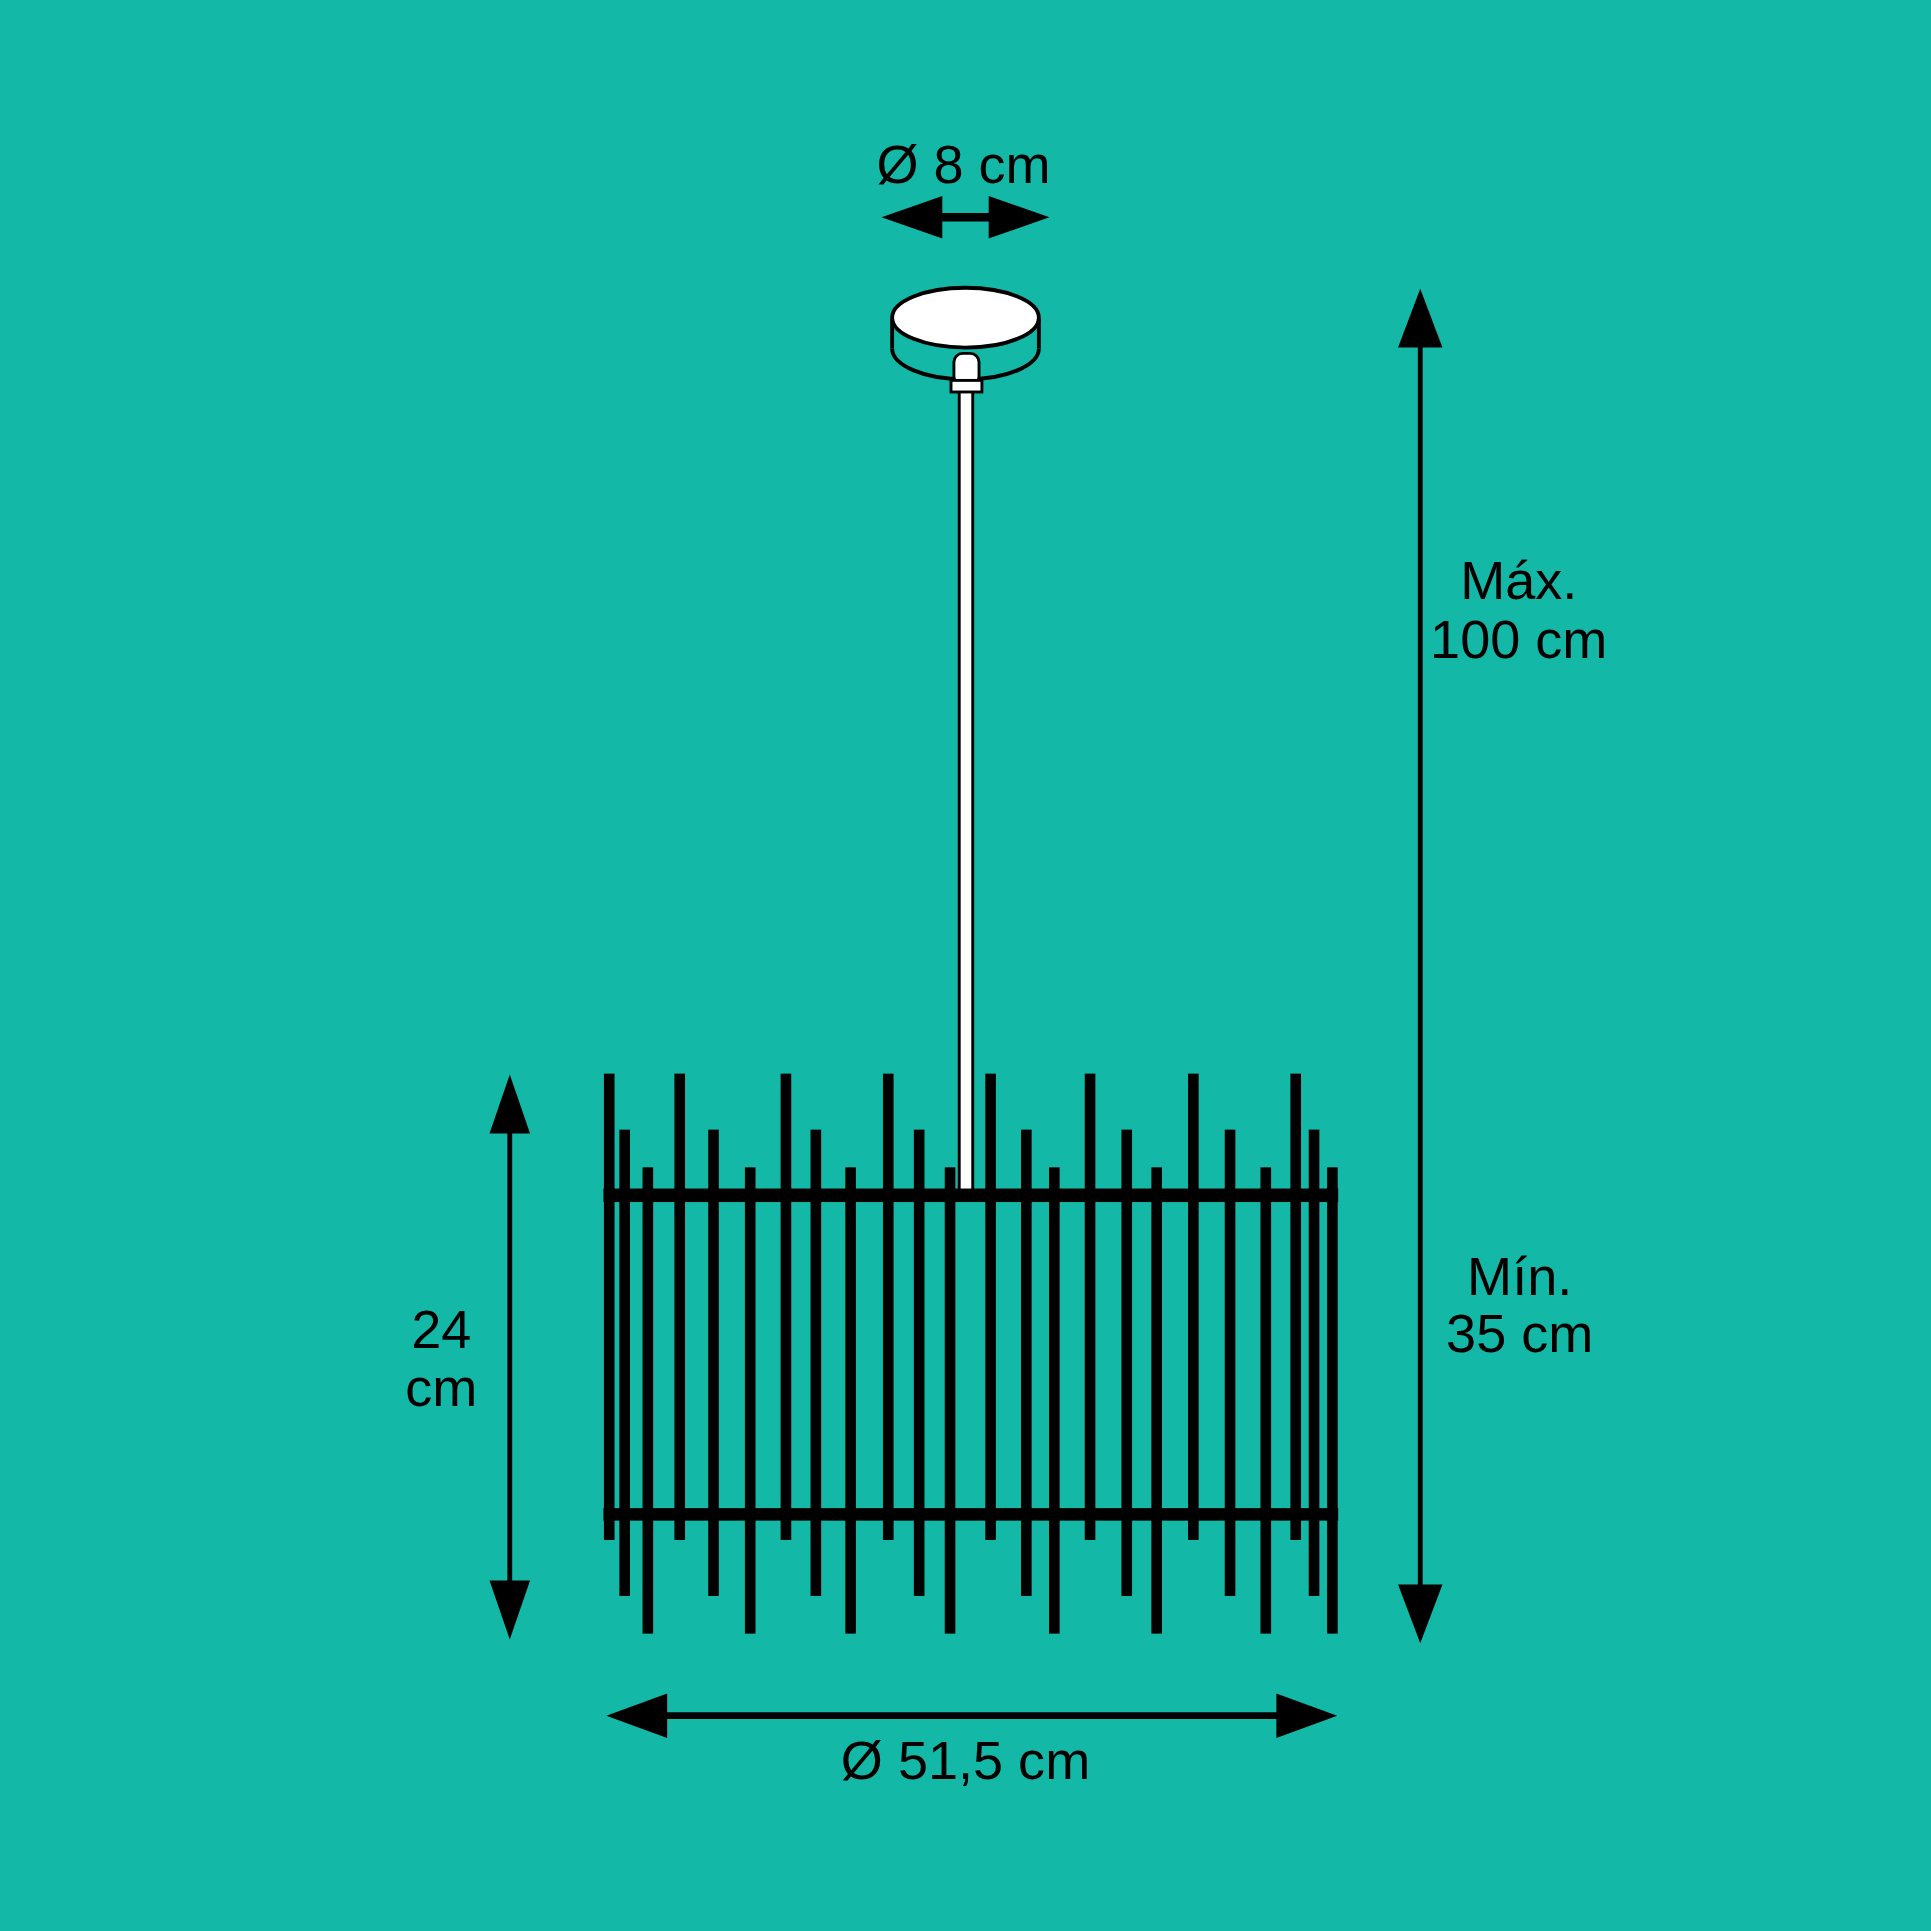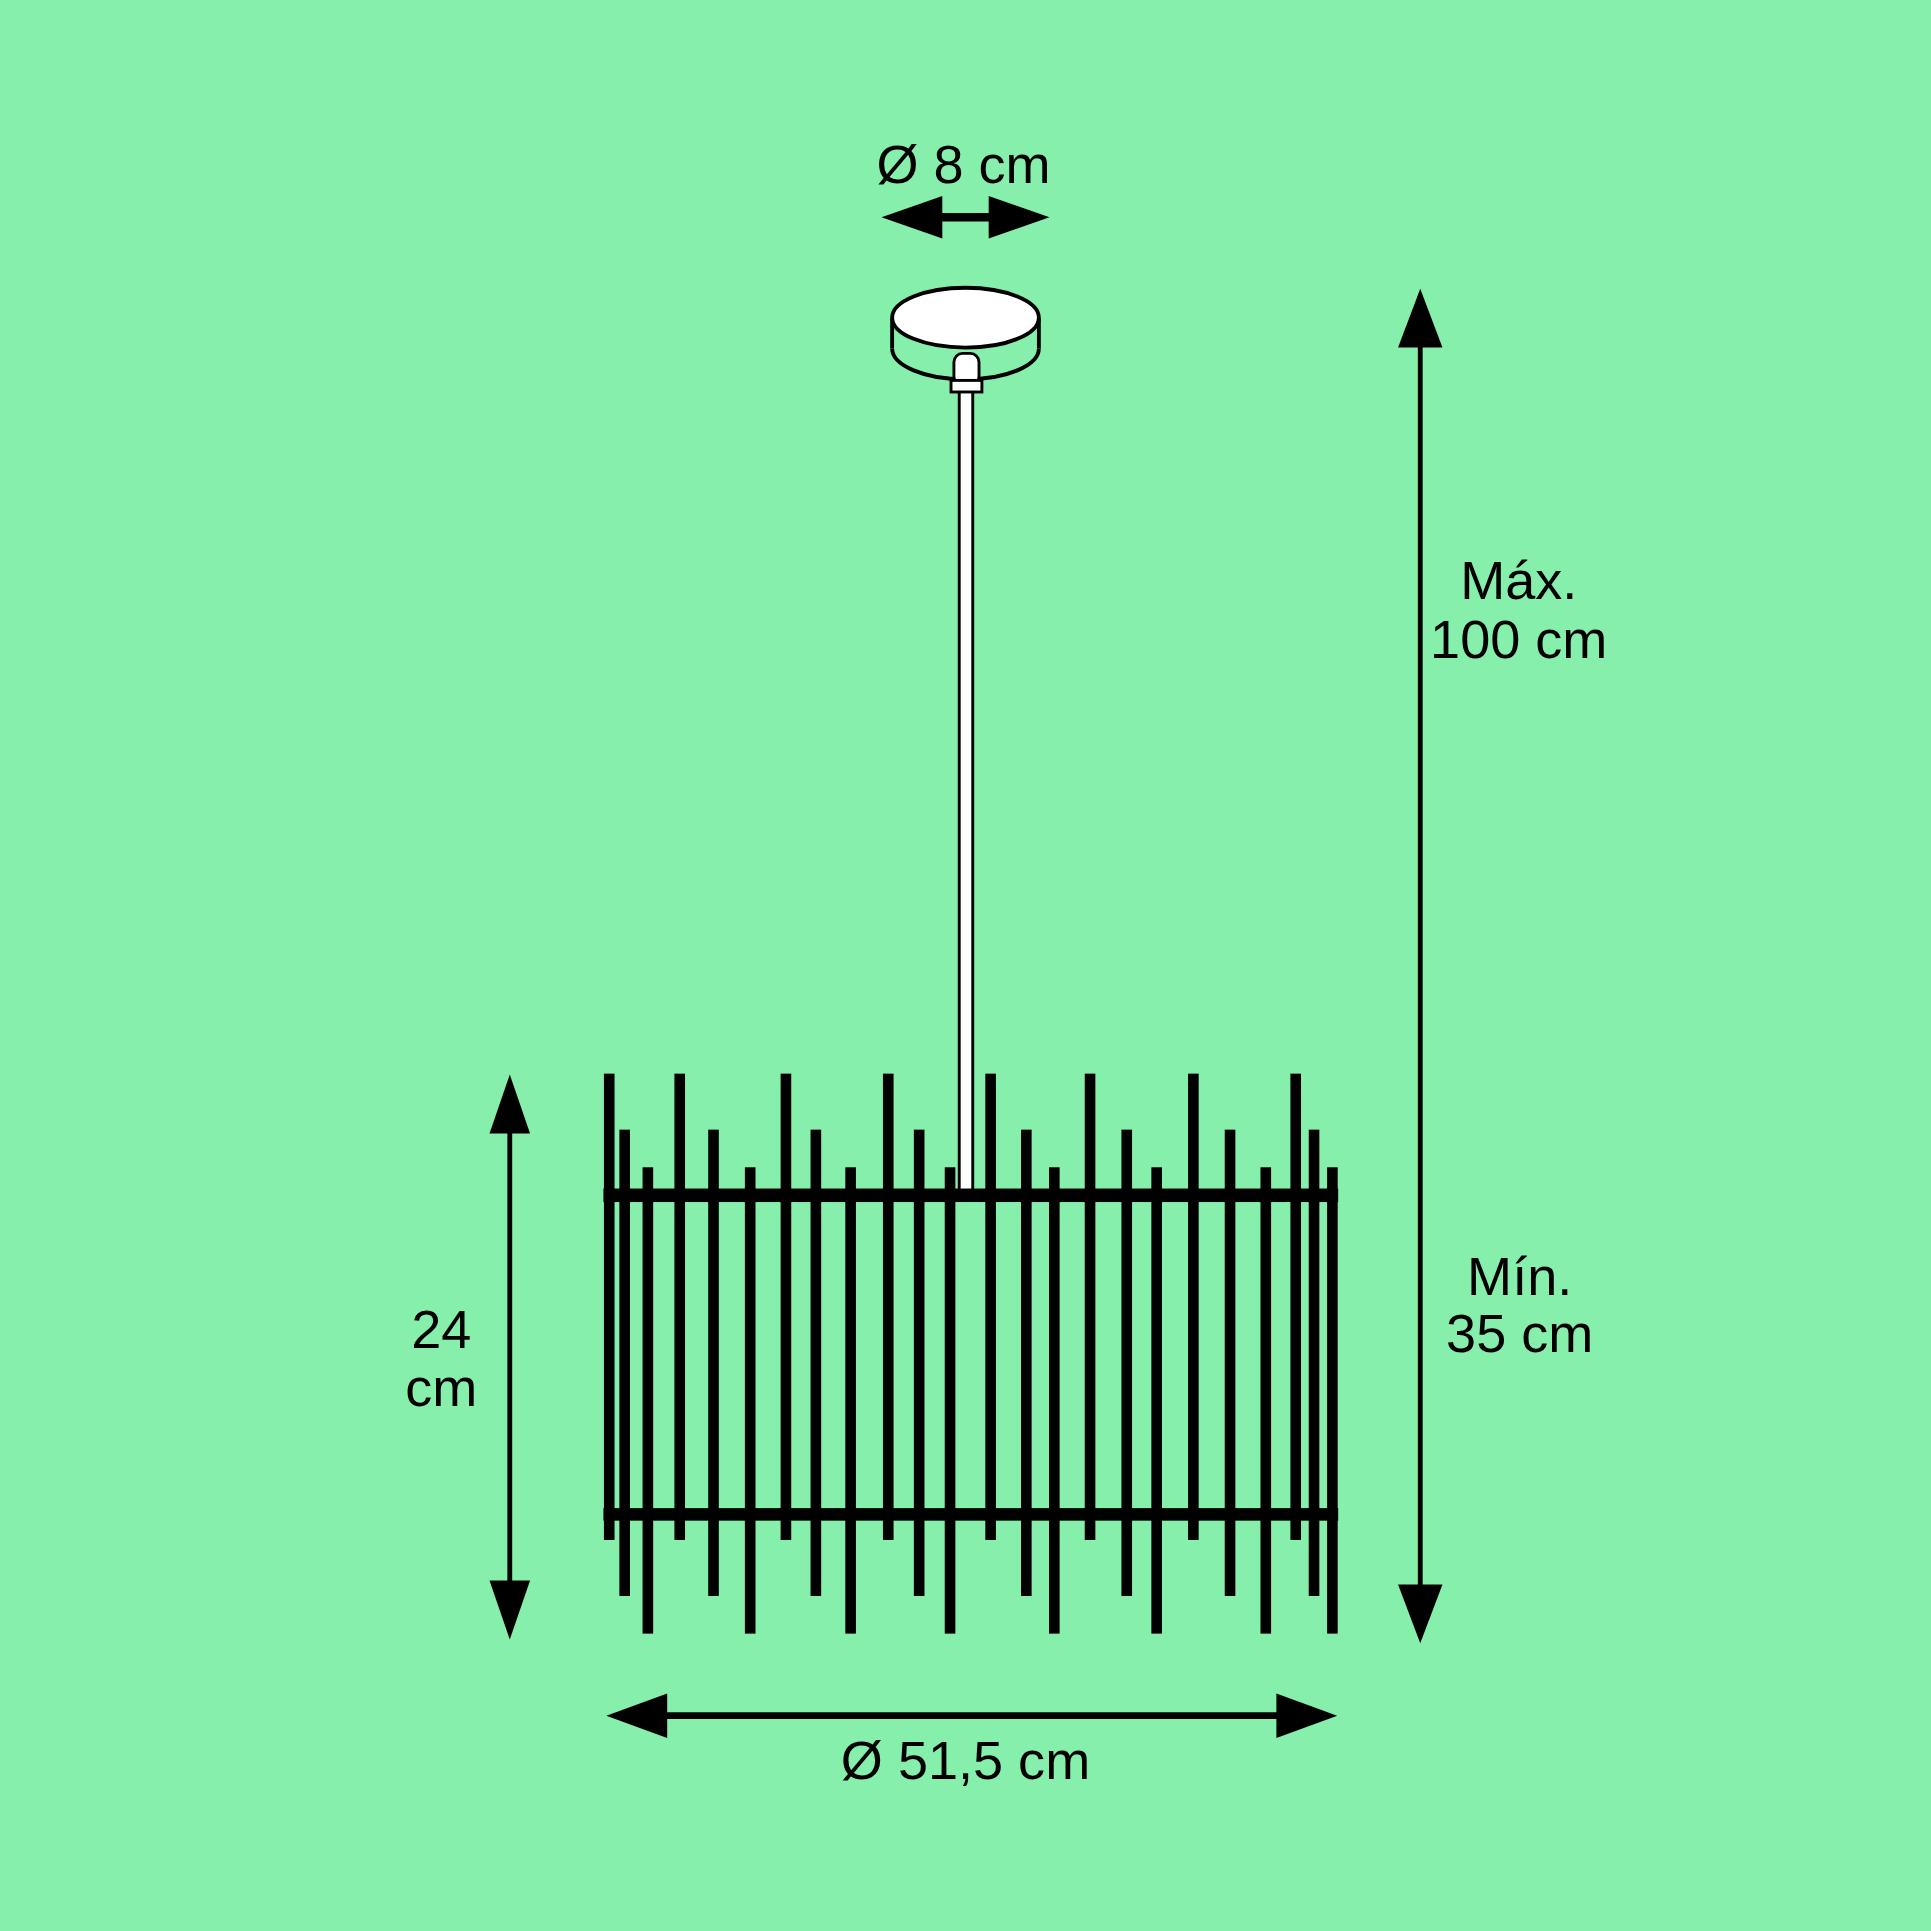--- a/index.html
+++ b/index.html
@@ -4,21 +4,21 @@
 <style>
   html, body {
     margin: 0;
     padding: 0;
     background: #ffffff;
   }
   .stage {
     position: relative;
     width: 1931px;
     height: 1931px;
-    background: #86efac;
+    background: #14b8a6;
     overflow: hidden;
   }
   svg { display: block; }
   text {
     font-family: "Liberation Sans", sans-serif;
     font-size: 56px;
     fill: #000000;
   }
   .outline {
     fill: #ffffff;

